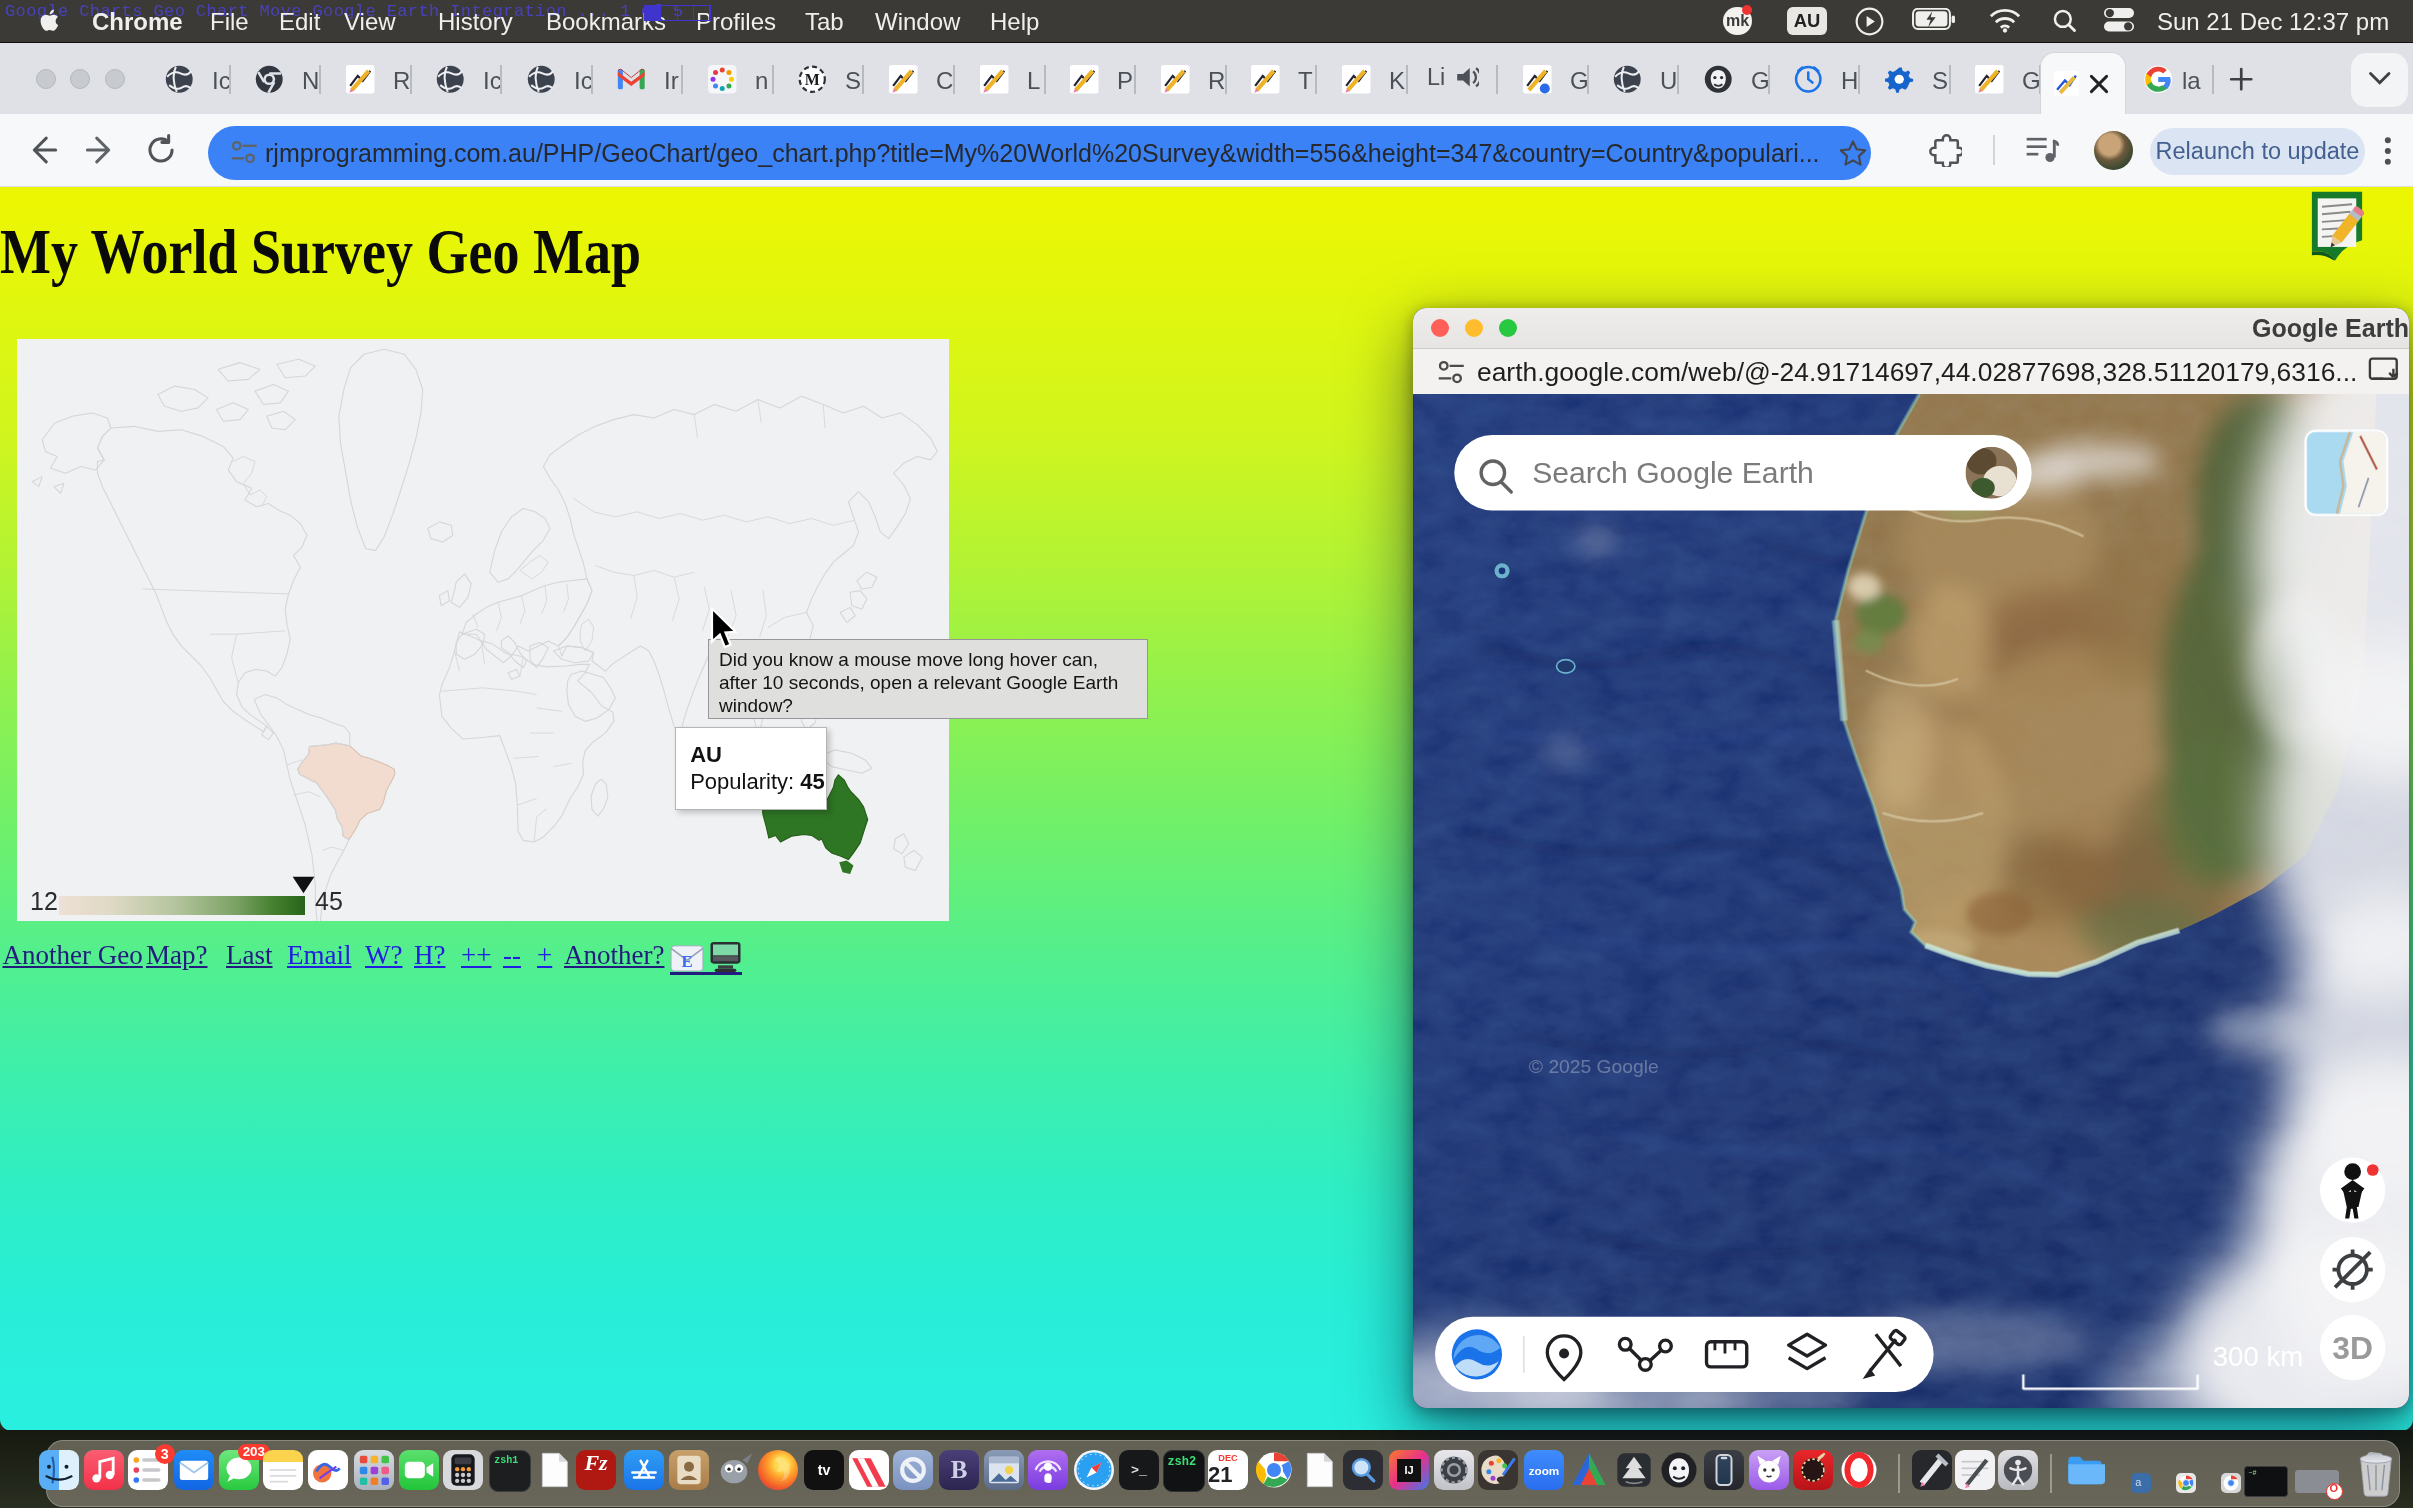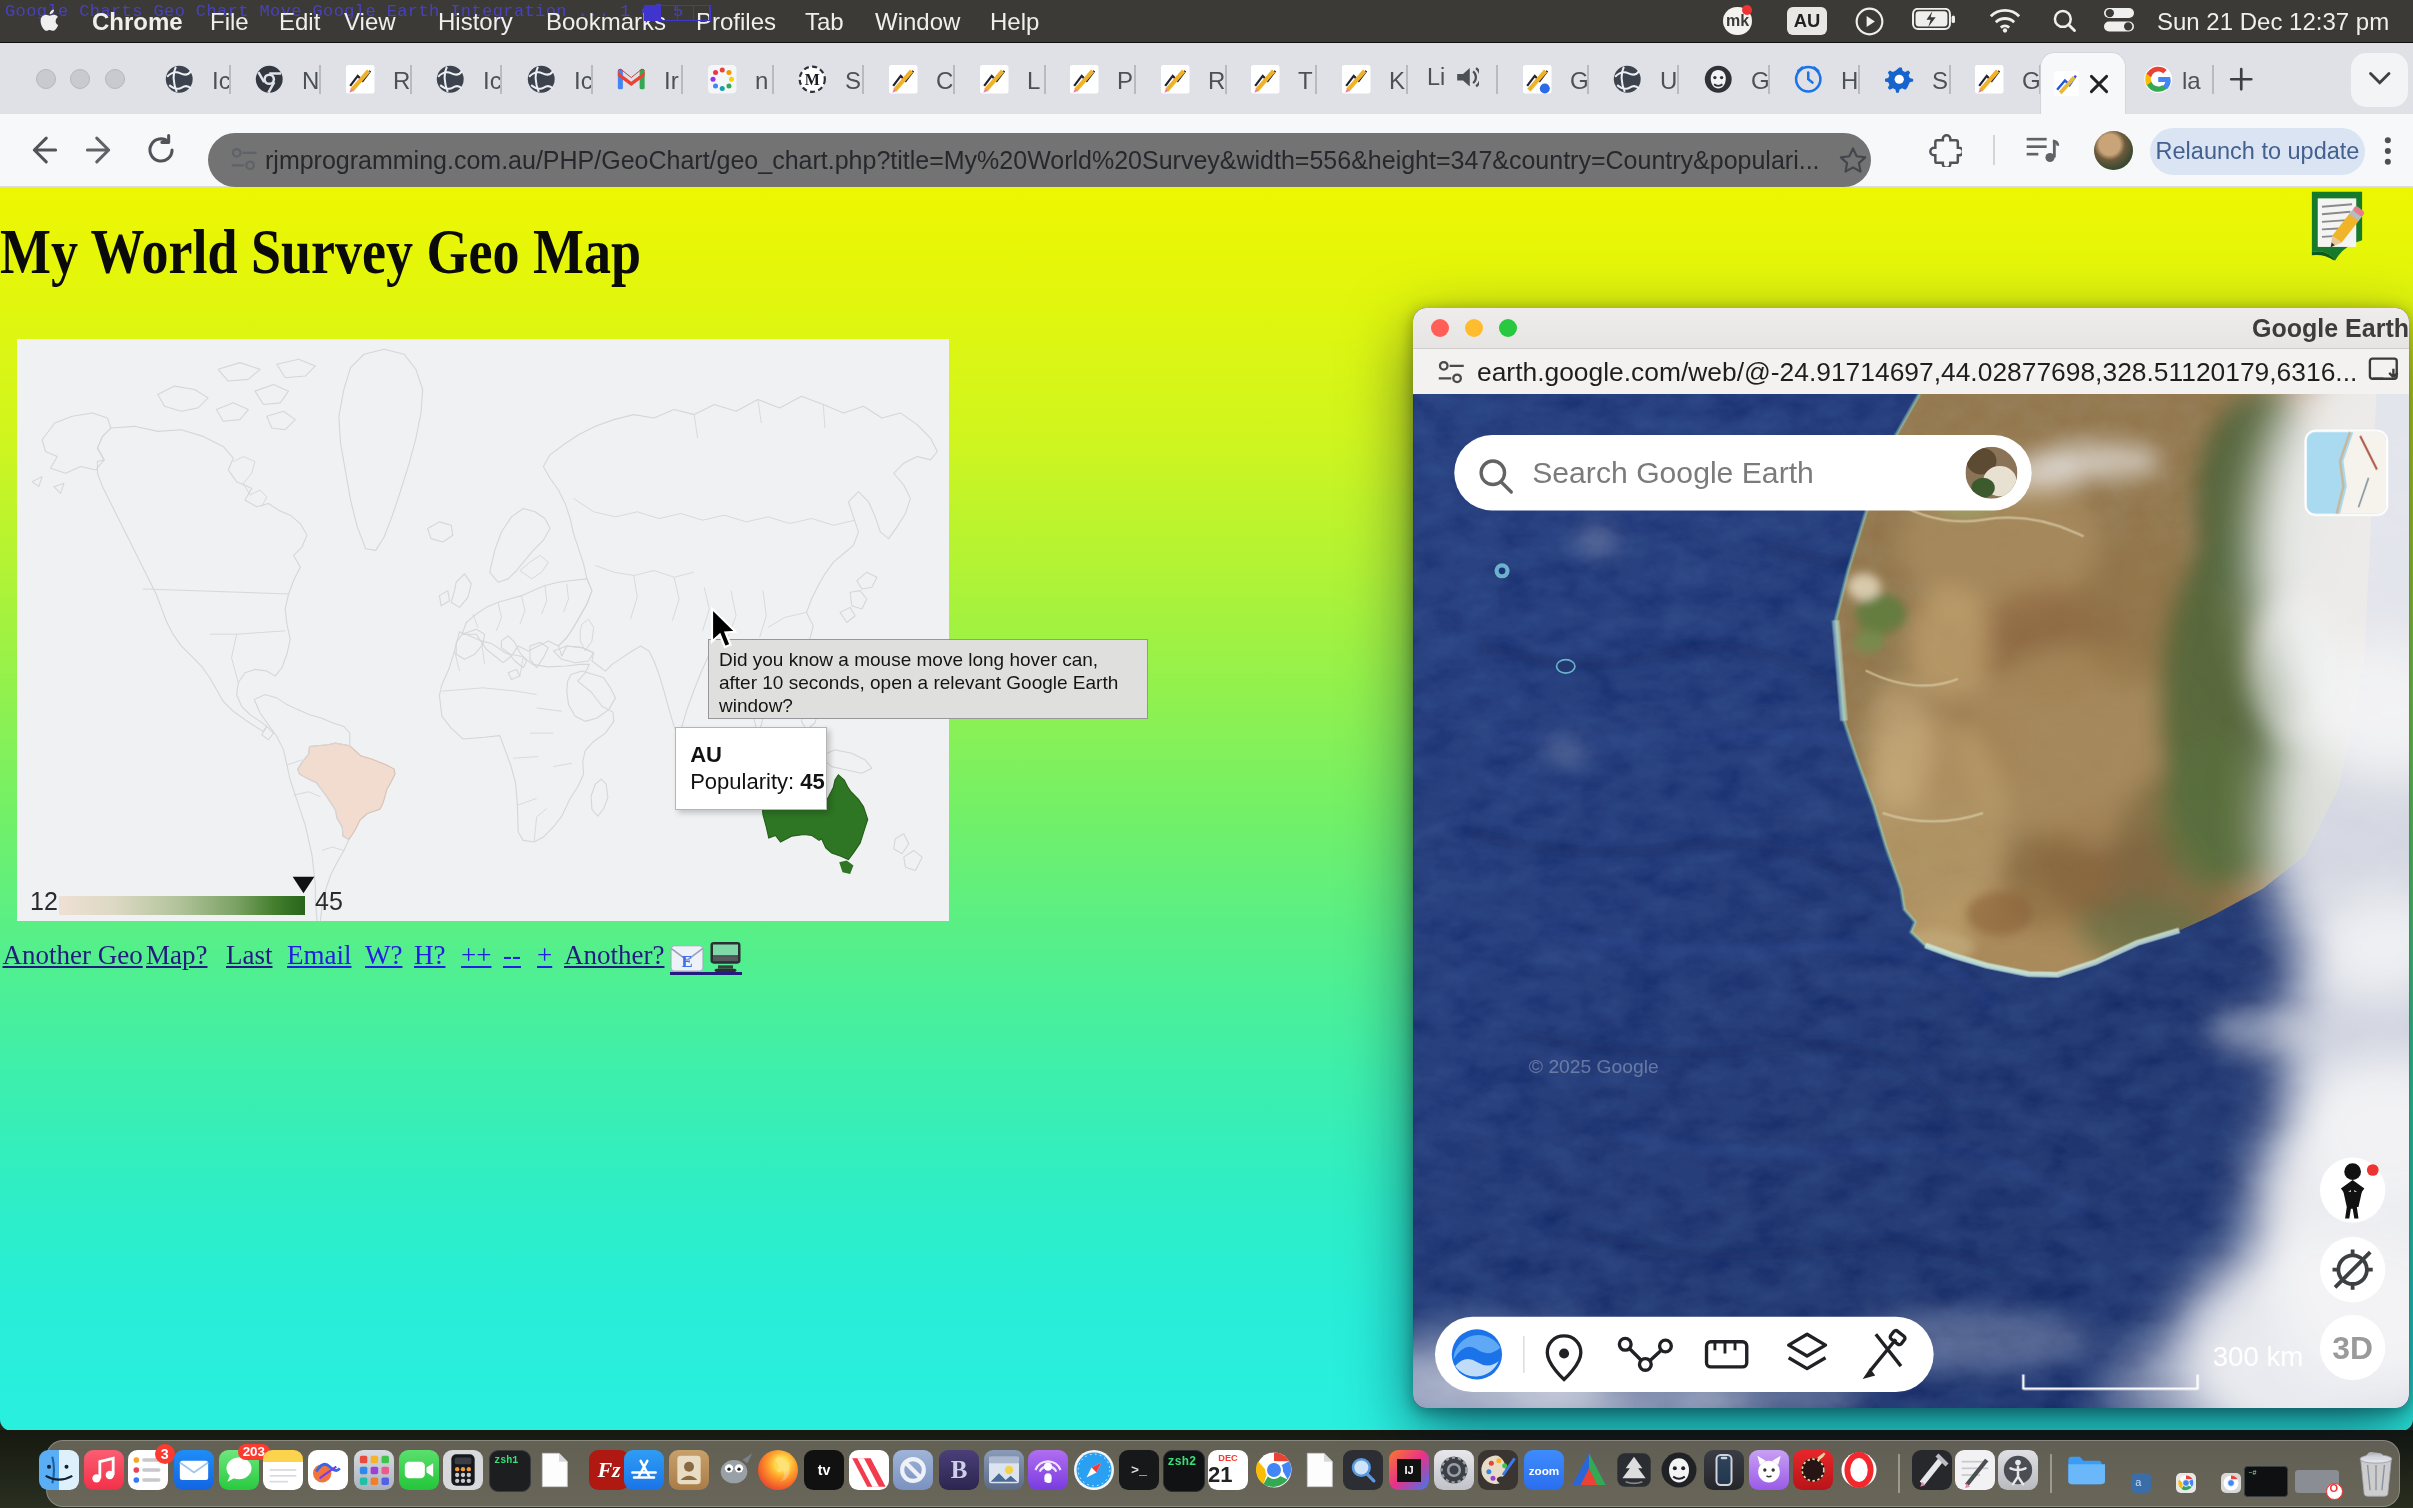--- a/index.html
+++ b/index.html
@@ -15,21 +15,21 @@
   #bluerect span:first-child{background:#4034cf;}
   
   #tabstrip{position:absolute;left:0;top:42px;width:2413px;height:72px;background:#dfe1e6;border-top:0.8px solid #111;z-index:40;}
   .tl{position:absolute;top:26px;width:18.4px;height:18.4px;border-radius:50%;background:#c7cacf;border:0.8px solid #b4b7bd;}
   .tab{position:absolute;top:0;height:72px;}
   .tab .lt{position:absolute;left:72px;top:23.5px;font-size:24px;color:#4c5158;}
   .tab .dv{position:absolute;right:0;top:22px;width:1.7px;height:28.5px;background:#b7bbc1;}
   #activetab{position:absolute;top:10px;width:84px;height:62px;background:#f7f8fa;border-radius:13.4px 13.4px 0 0;box-shadow:0 0 0 0.8px #d0d3d8;}
   
   #toolbar{position:absolute;left:0;top:114px;width:2413px;height:72px;background:#f7f8fa;border-bottom:0.8px solid #d9dce0;z-index:40;}
-  #omnibox{position:absolute;left:208px;top:19px;width:1663px;height:54px;border-radius:27px;background:#737373;}
+  #omnibox{position:absolute;left:208px;top:12px;width:1663px;height:54px;border-radius:27px;background:#3b82f6;}
   #urltext{position:absolute;left:57px;top:13.4px;font-size:25px;color:#26282c;white-space:nowrap;}
   #relaunch{position:absolute;left:2150px;top:14.2px;width:215px;height:47px;border-radius:23.5px;background:#dbe4f3;color:#44608f;font-size:23.5px;text-align:center;line-height:47px;}
   
   #page{position:absolute;left:0;top:186px;width:2413px;height:1245px;border-radius:0 0 11.7px 11.7px;
      background:linear-gradient(180deg,#eef601 0%,#e0f60e 10%,#d0f51e 20%,#b4f333 30%,#93f14c 40%,#71f069 51%,#55ef8b 61%,#3eefab 71%,#2eeec6 81%,#28eed8 90%,#29efe0 100%);z-index:1;}
   #h1t{position:absolute;z-index:12;left:0px;top:220px;transform:scaleY(1.18);transform-origin:0 0;font-family:"Liberation Serif",serif;font-weight:bold;font-size:54px;line-height:1;color:#0a0a0a;letter-spacing:0px;}
   #mappanel{position:absolute;z-index:12;left:17px;top:339px;width:932px;height:582px;background:#eff1f2;}
   
   #didyou{position:absolute;left:708px;top:639px;width:418px;height:63px;background:#dfdfdd;border:0.8px solid #97979b;padding:7.5px 10px;font-size:19px;line-height:23px;white-space:nowrap;color:#141414;z-index:22;}
   #autip{position:absolute;left:675px;top:727px;width:122px;height:54px;background:#ffffff;border:0.8px solid #b5b5b5;box-shadow:2.5px 2.5px 5.9px rgba(0,0,0,0.2);padding:13.4px 14.2px;font-size:22px;line-height:27px;white-space:nowrap;color:#111;z-index:21;}
@@ -846,21 +846,21 @@
         </div>
     <div class="di" style="left:442px;background:#1c1e20;border:0.8px solid #3a3d40;">
           <span style="color:#3adf77;font-size:10px;position:absolute;left:4.2px;top:4.2px;font-family:Liberation Mono, monospace">zsh1</span>
         </div>
     <div class="di" style="left:487px;background:transparent;">
           <svg width="40" height="40" viewBox="0 0 48 48">
             <path d="M10 4 H30 L40 14 V44 H10 Z" fill="#fdfdfd" stroke="#c9c9cc" stroke-width="1"></path>
             <path d="M30 4 L30 14 L40 14 Z" fill="#d8d8dc"></path>
           </svg>
         </div>
-    <div class="di" style="left:542px;background:#b01812;display:flex;align-items:center;justify-content:center;font-weight:bold;">
+    <div class="di" style="left:529px;background:#b01812;display:flex;align-items:flex-start;justify-content:center;font-weight:bold;">
           <span style="color:#fff;font-size:22px;font-weight:bold;font-style:italic;font-family:Liberation Serif">Fz</span>
         </div>
     <div class="di" style="left:577px;background:linear-gradient(#2f9df5,#1a74e8);">
           <svg width="40" height="40" viewBox="0 0 48 48">
             <path d="M17 33 L28 13 M31 33 L20 13 M10 27 h28 M12 33 h24" stroke="#fff" stroke-width="3" stroke-linecap="round"></path>
           </svg>
         </div>
     <div class="di" style="left:622px;background:linear-gradient(#c8a06a,#a87c48);">
           <svg width="40" height="40" viewBox="0 0 48 48">
             <rect x="10" y="7" width="28" height="34" rx="4" fill="#e9dcc4"></rect>

